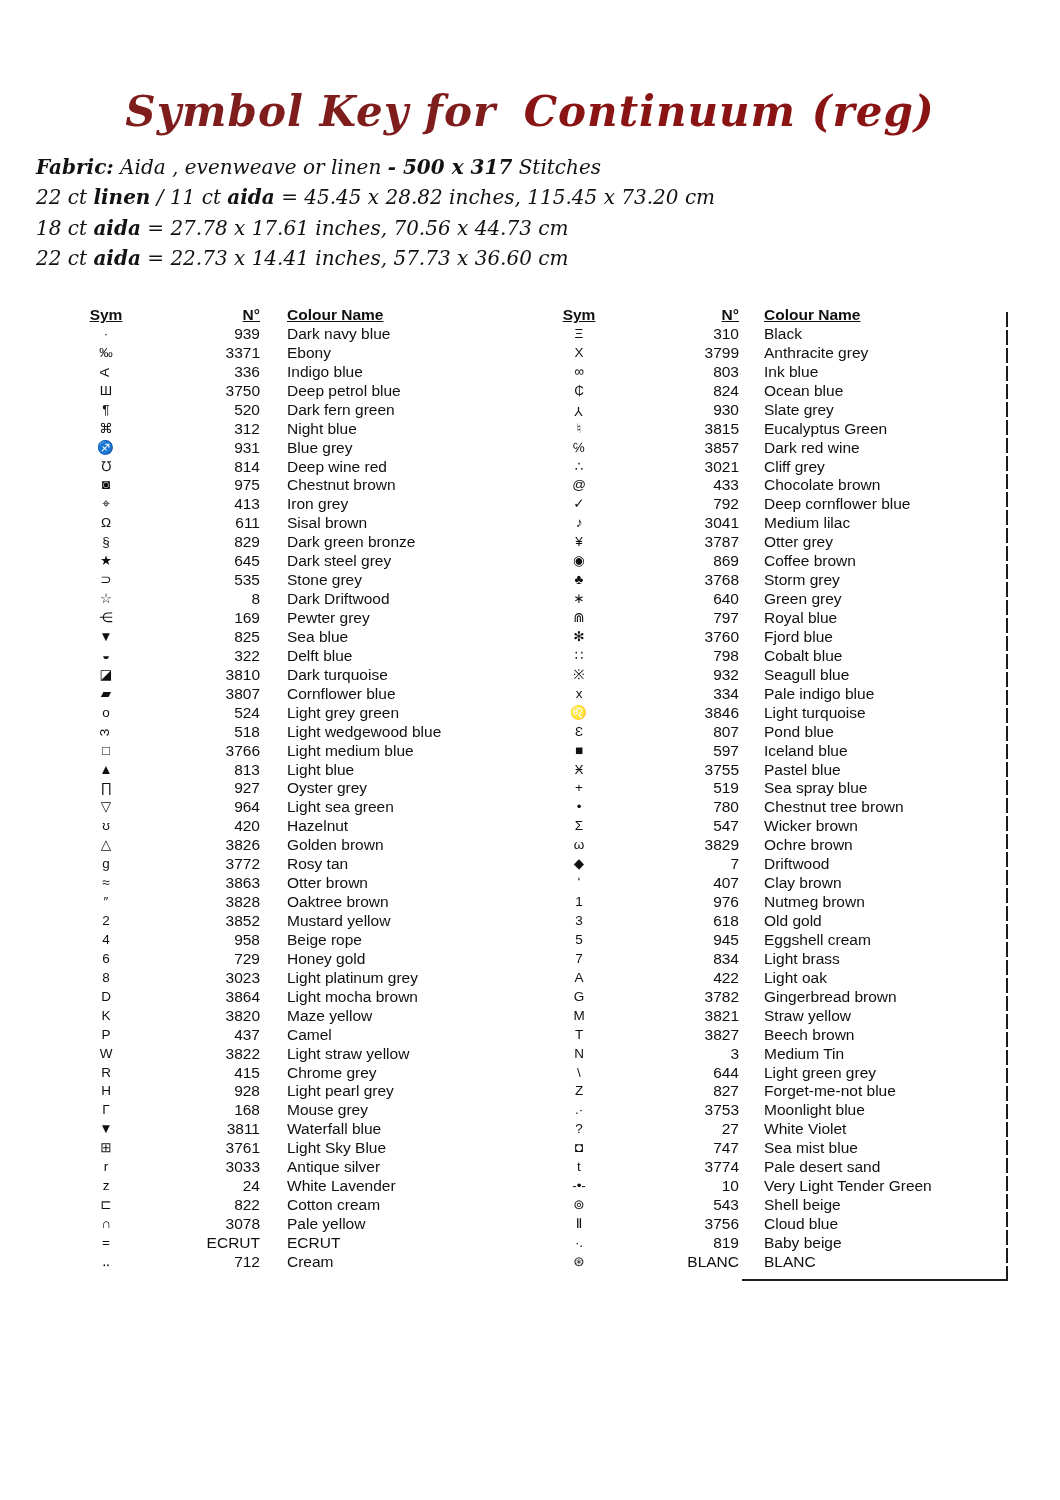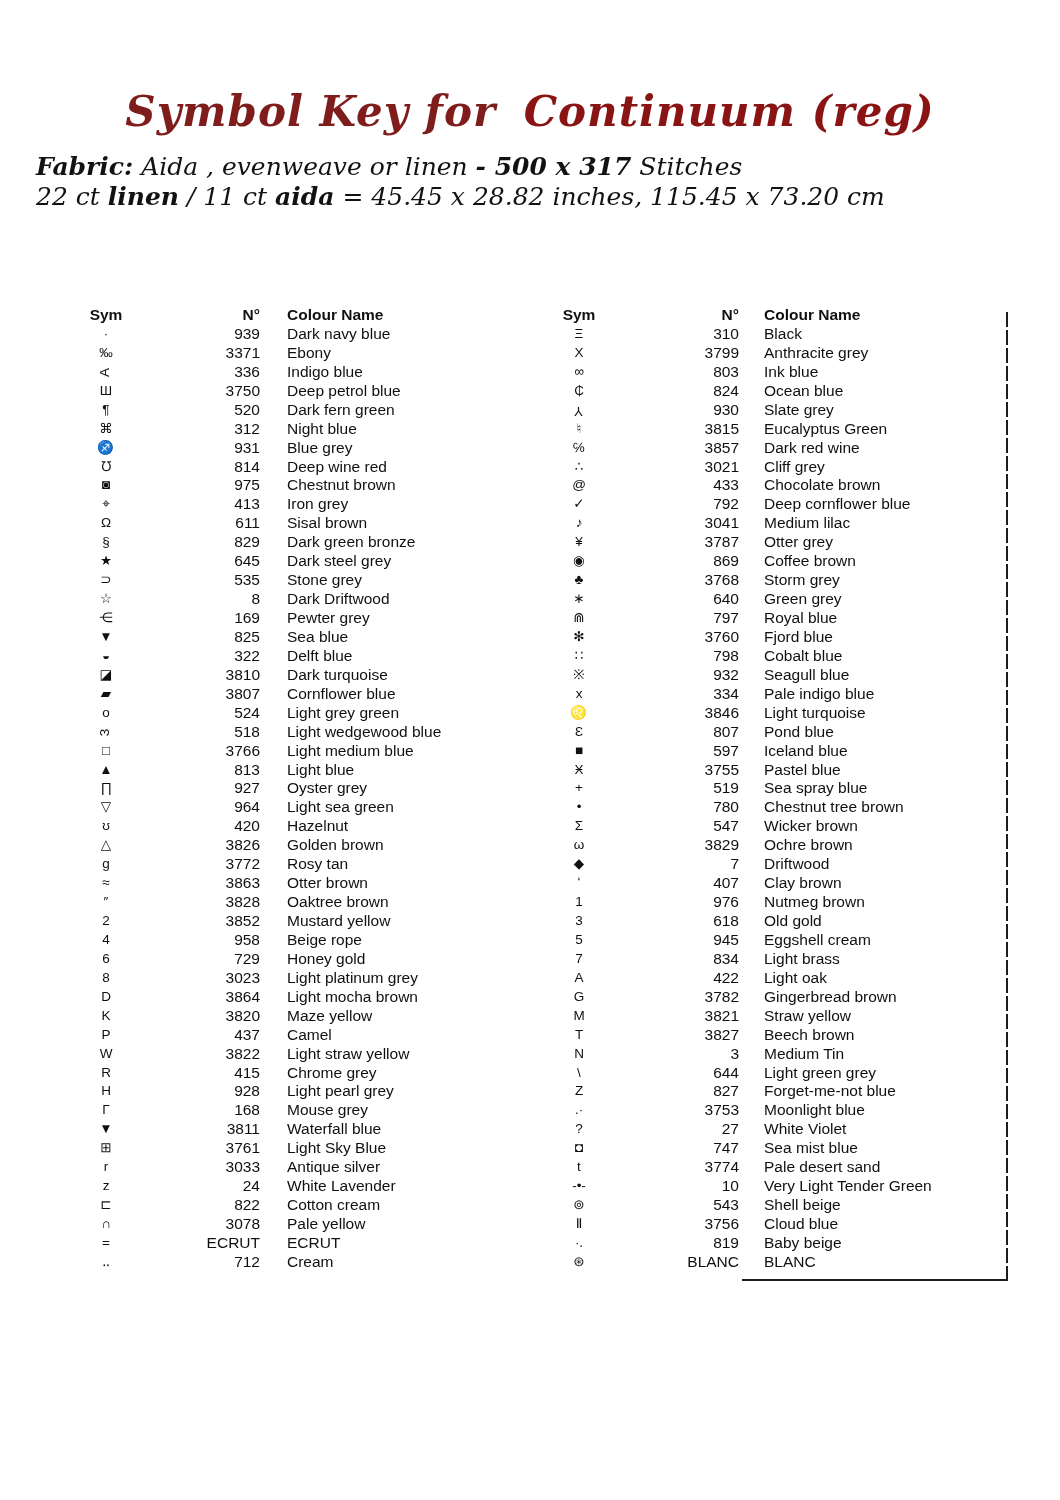--- a/index.html
+++ b/index.html
@@ -21,38 +21,38 @@
     letter-spacing:1px;
     white-space:nowrap;
   }
   .title .t-black{color:#7f1d1d;}
   .title .t-red{margin-left:12px;}
   
   .fabric{
     position:absolute;top:152px;left:36px;right:20px;
     font-family:"DejaVu Serif",serif;
     font-style:italic;
-    font-size:25px;line-height:30.4px;
+    font-size:20px;line-height:30.4px;
     color:#121212;
     white-space:nowrap;
   }
   .fabric .b{font-weight:bold;}
   
   .sym-table{position:absolute;top:306px;left:0;width:100%;}
   .sym-col{
     position:absolute;top:0;
     display:grid;
     grid-auto-rows:18.95px;
     font-size:15.5px;
     line-height:18.9px;
     color:#101010;
   }
   .col-0{left:60px;grid-template-columns:92px 108px 272px;}
   .col-1{left:540px;grid-template-columns:78px 121px 252px;}
-  .hdr{font-weight:bold;}
+  .hdr{font-weight:bold;text-decoration:underline;}
   .c-sym{text-align:center;}
   .c-num{text-align:right;}
   .c-name{text-align:left;padding-left:27px;white-space:nowrap;}
   .col-1 .c-name{padding-left:25px;}
   .c-sym.sym-glyph{font-size:13.5px;}
   .rot{display:inline-block;}
   
   .vline{
     position:absolute;left:1006px;top:312px;width:2px;height:969px;
     background:repeating-linear-gradient(to bottom,#1d1d1d 0 15px,#ffffff 15px 18px);
@@ -63,20 +63,22 @@
 <body>
 
 <div class="title">
   <span class="t-black">Symbol Key for</span>
   <span class="t-red" style="color: rgb(138, 20, 20);">Continuum (reg)</span>
 </div>
 
 <div class="fabric">
     <div><span class="b">Fabric:</span><span>  Aida , evenweave or  linen </span><span class="b">- 500 x 317</span><span> Stitches</span></div>
     <div><span>22 ct </span><span class="b">linen</span><span> / 11 ct </span><span class="b">aida</span><span> = 45.45 x 28.82 inches, 115.45 x 73.20 cm</span></div>
+    <div><span>18 ct </span><span class="b">aida</span><span>  = 27.78 x 17.61 inches, 70.56 x 44.73 cm</span></div>
+    <div><span>22 ct </span><span class="b">aida</span><span> = 22.73 x 14.41 inches, 57.73 x 36.60 cm</span></div>
   </div>
 
 <div class="sym-table">
   <div class="sym-col col-0">
     <span class="hdr c-sym">Sym</span>
     <span class="hdr c-num">N°</span>
     <span class="hdr c-name">Colour Name</span>
   <span class="c-sym sym-glyph">·</span>
       <span class="c-num">939</span>
       <span class="c-name">Dark navy blue</span>

